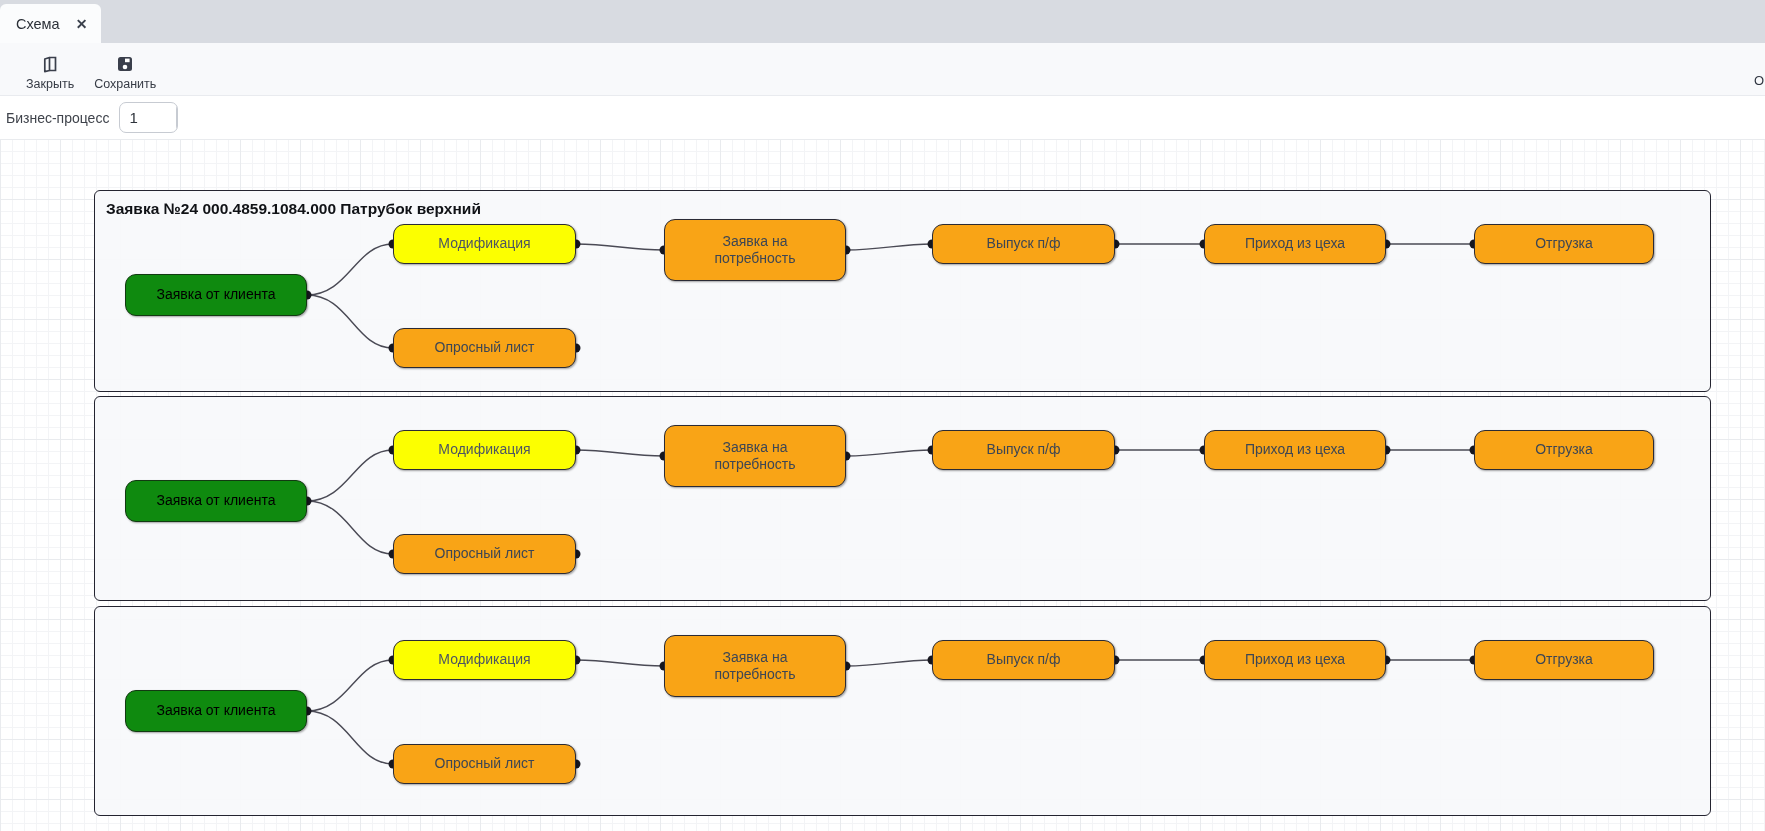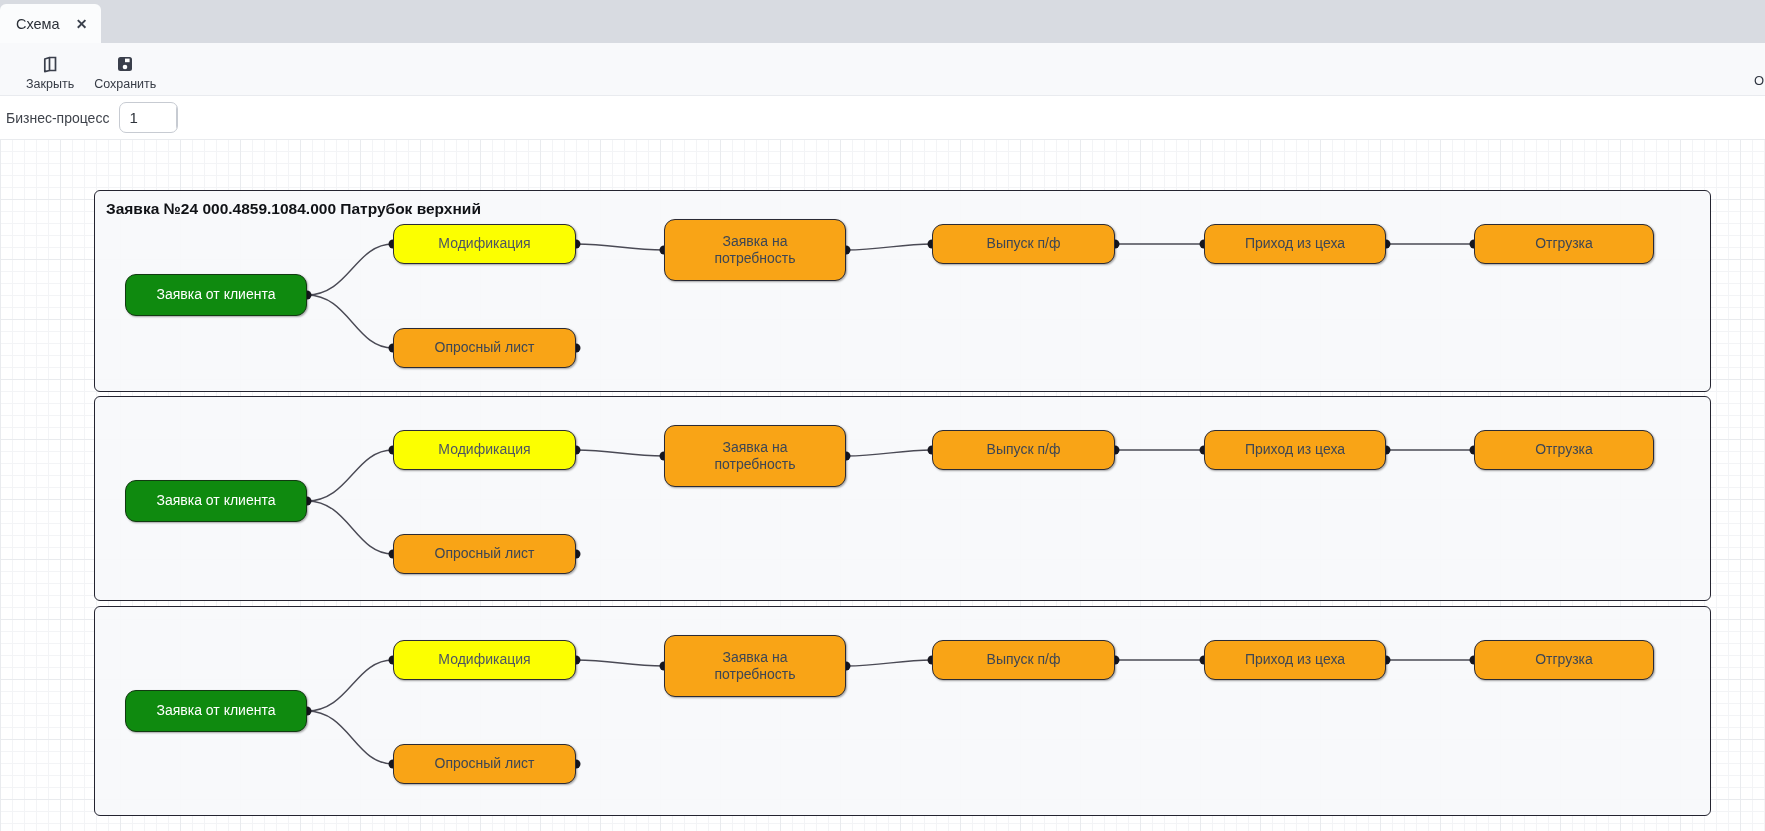--- a/index.html
+++ b/index.html
@@ -48,21 +48,21 @@
           border:1.5px solid var(--lane-border,#242430); border-radius:6px; }
   .lane-title { position:absolute; left:11px; top:9px; font-size:15.5px; font-weight:bold;
                 color:#101216; z-index:3; white-space:nowrap; }
   .edges { position:absolute; left:0; top:0; z-index:1; }
   .edges path { fill:none; stroke:var(--edge,#4a4a55); stroke-width:1.4; }
   .edges circle { fill:#17171f; }
 
   .node { position:absolute; z-index:2; display:flex; align-items:center; justify-content:center;
           text-align:center; font-size:14px; border-radius:11px; cursor:pointer;
           border:1.5px solid #2b2b35; box-shadow:1px 1px 2px rgba(0,0,0,0.35); line-height:1.25; }
-  .node.green  { background:var(--green,#0f8a0f); border-color:#123a12; color:#ffffff; }
+  .node.green  { background:var(--green,#0f8a0f); border-color:#123a12; color:#000000; }
   .node.yellow { background:var(--yellow,#fcff00); color:#4d5563; }
   .node.orange { background:var(--orange,#f9a416); color:#3d4654; }
   .node.tall   { padding:0 26px; }
 </style>
 </head>
 <body>
 
 <div class="tabbar">
   <div class="tab">
     <span class="tab-label">Схема</span>

